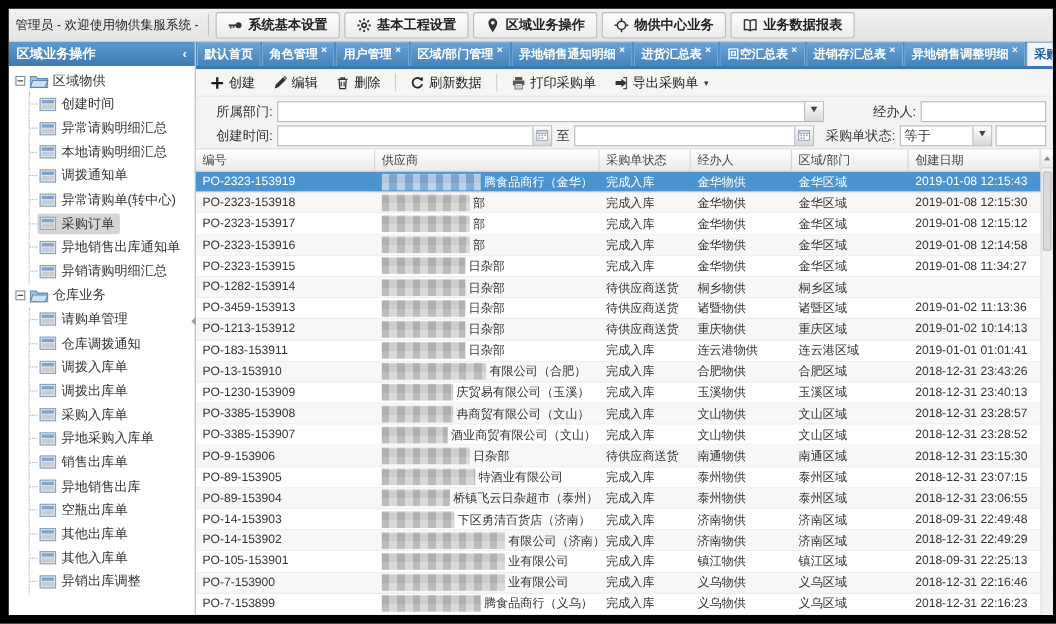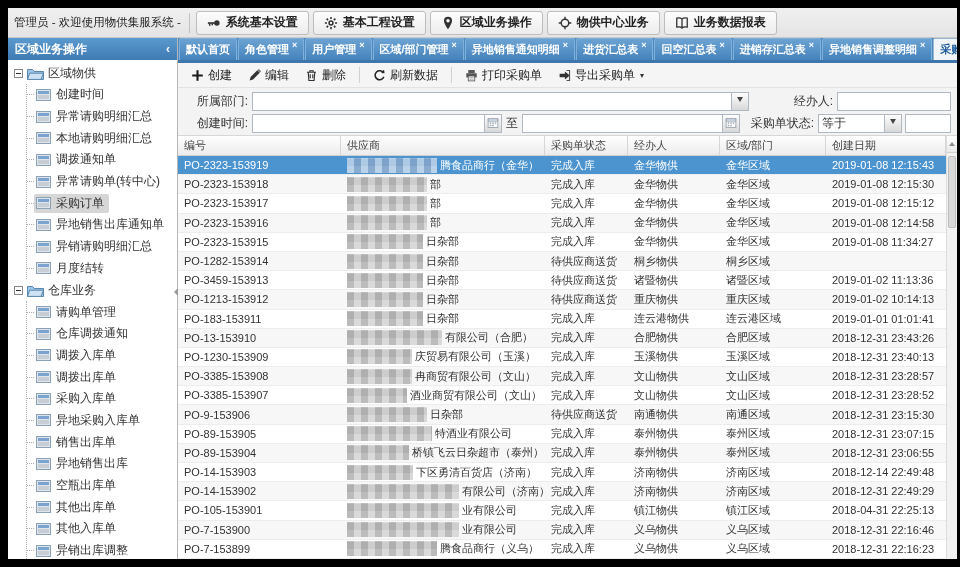--- a/index.html
+++ b/index.html
@@ -230,26 +230,20 @@
                 <span class="leaf-ico"></span>
                 <span>异地销售出库通知单</span>
               </span>
             </div>
             <div class="t-leaf">
               <span class="t-box">
                 <span class="leaf-ico"></span>
                 <span>异销请购明细汇总</span>
               </span>
             </div>
-            <div class="t-leaf">
-              <span class="t-box">
-                <span class="leaf-ico"></span>
-                <span>月度结转</span>
-              </span>
-            </div>
           </div>
           <div class="t-root">
             <span class="expander"></span>
             <span class="folder-ico"><svg viewBox="0 0 17 13" width="17" height="13">
                 <path fill="#9ec4e8" stroke="#5b87ad" d="M.5 2.5h5.2l1.5 2h9.3v8H.5z"></path>
                 <path fill="#cfe2f3" stroke="#5b87ad" d="M.5 12.4l2.2-6.2h13.8l-2.6 6.2z"></path>
               </svg></span>
             <span>仓库业务</span>
           </div>
           <div class="t-kids">
@@ -678,21 +672,21 @@
             </div>
             <div class="row">
               <div class="cell" style="width: 163px;">PO-14-153903</div>
               <div class="cell" style="width: 204px;">
                 <span class="mosaic" style="width: 66px;"></span>
                 <span>下区勇清百货店（济南）</span>
               </div>
               <div class="cell" style="width: 83px;">完成入库</div>
               <div class="cell" style="width: 92px;">济南物供</div>
               <div class="cell" style="width: 106px;">济南区域</div>
-              <div class="cell" style="width: 120px;">2018-12-14 22:49:48</div>
+              <div class="cell" style="width: 120px;">2018-09-31 22:49:48</div>
             </div>
             <div class="row alt">
               <div class="cell" style="width: 163px;">PO-14-153902</div>
               <div class="cell" style="width: 204px;">
                 <span class="mosaic" style="width: 112px;"></span>
                 <span>有限公司（济南）</span>
               </div>
               <div class="cell" style="width: 83px;">完成入库</div>
               <div class="cell" style="width: 92px;">济南物供</div>
               <div class="cell" style="width: 106px;">济南区域</div>
@@ -700,21 +694,21 @@
             </div>
             <div class="row">
               <div class="cell" style="width: 163px;">PO-105-153901</div>
               <div class="cell" style="width: 204px;">
                 <span class="mosaic" style="width: 112px;"></span>
                 <span>业有限公司</span>
               </div>
               <div class="cell" style="width: 83px;">完成入库</div>
               <div class="cell" style="width: 92px;">镇江物供</div>
               <div class="cell" style="width: 106px;">镇江区域</div>
-              <div class="cell" style="width: 120px;">2018-04-31 22:25:13</div>
+              <div class="cell" style="width: 120px;">2018-09-31 22:25:13</div>
             </div>
             <div class="row alt">
               <div class="cell" style="width: 163px;">PO-7-153900</div>
               <div class="cell" style="width: 204px;">
                 <span class="mosaic" style="width: 112px;"></span>
                 <span>业有限公司</span>
               </div>
               <div class="cell" style="width: 83px;">完成入库</div>
               <div class="cell" style="width: 92px;">义乌物供</div>
               <div class="cell" style="width: 106px;">义乌区域</div>

